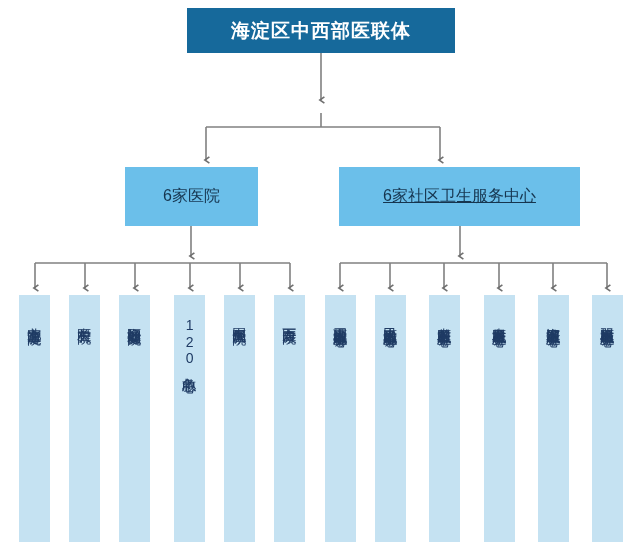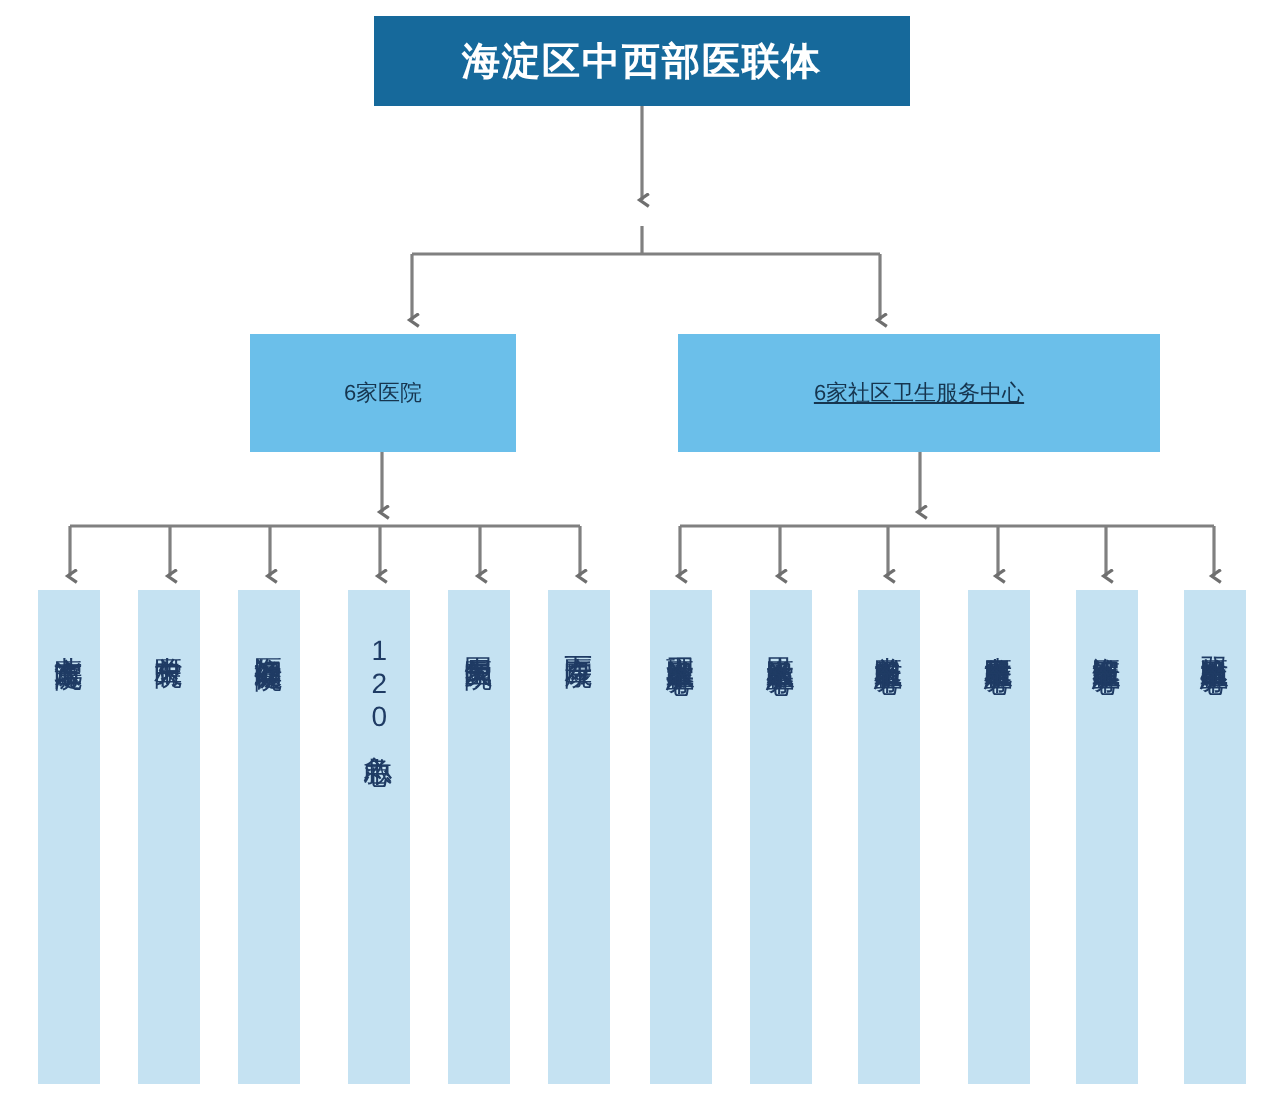--- a/index.html
+++ b/index.html
@@ -41,21 +41,21 @@
     color: #ffffff;
     font-size: 19px;
     font-weight: bold;
     letter-spacing: 1px;
   }
 
   
   .node-group {
     background: #6BBFEA;
     color: #16354F;
-    font-size: 11px;
+    font-size: 16px;
     top: 167px;
     height: 59px;
   }
   .node-group.group-left  { left: 125px; width: 133px; }
   .node-group.group-right { left: 339px; width: 241px; text-decoration: underline; }
 
   
   .node-leaf {
     top: 295px;
     width: 31px;

